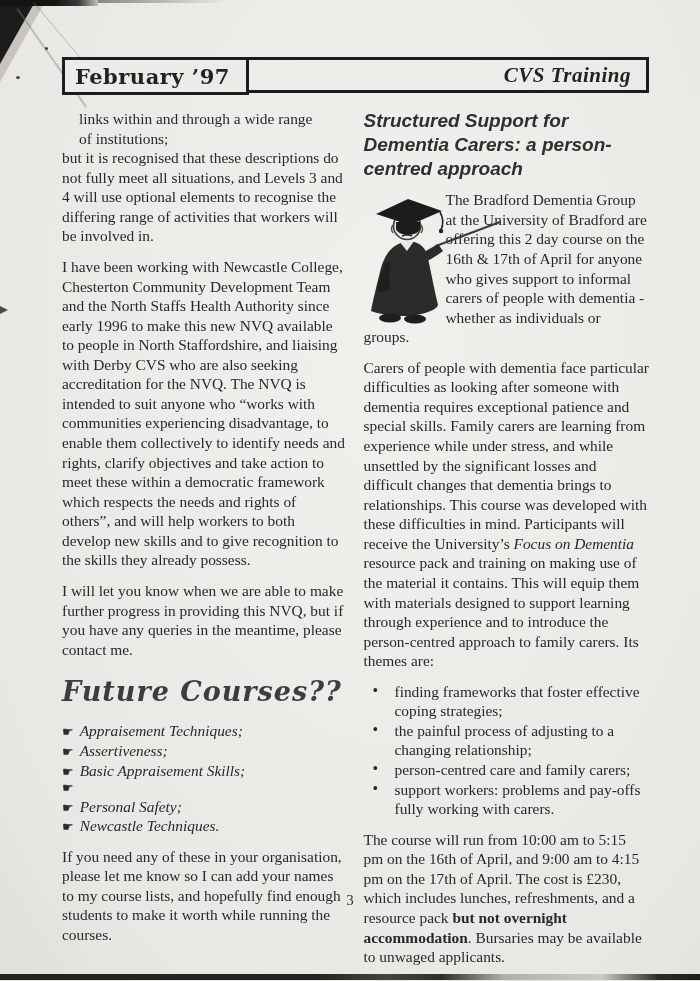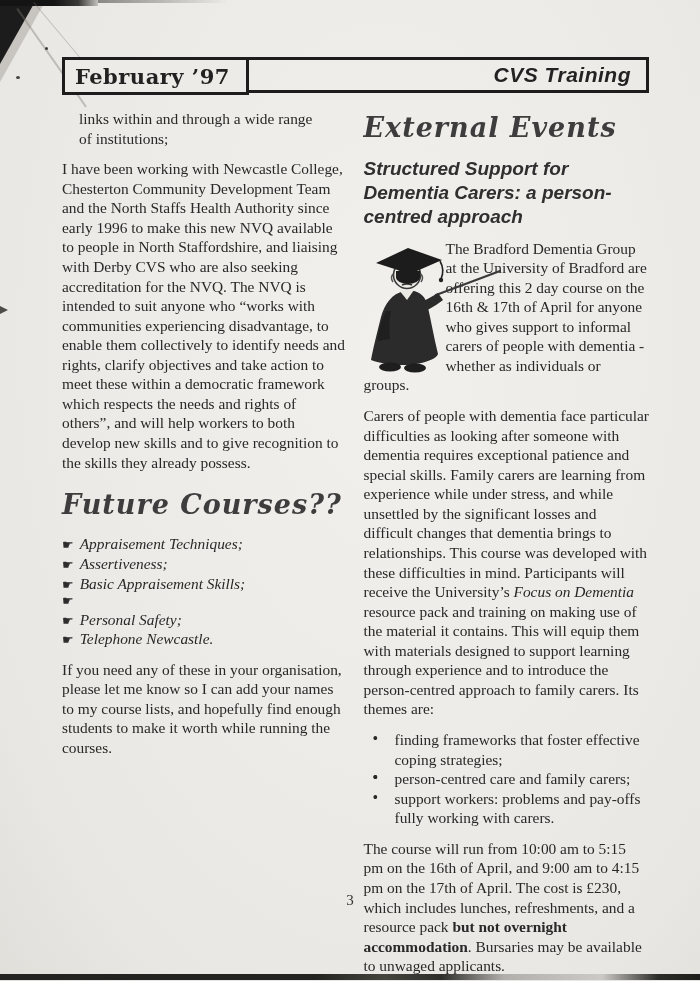--- a/index.html
+++ b/index.html
@@ -39,21 +39,21 @@
   .banner{position:relative;height:30px;border:3px solid #1d1d1d;}
   .issue-box{
     position:absolute;left:-3px;top:-3px;height:32px;
     border:3px solid #1d1d1d;background:#edebe7;
     display:flex;align-items:center;padding:0 16px 0 10px;
     font-family:"DejaVu Serif", serif;font-weight:bold;
     font-size:21px;letter-spacing:.5px;color:#222;
   }
   .masthead{
     position:absolute;right:15px;top:0;line-height:30px;
-    font-family:Liberation Sans, sans-serif;font-weight:bold;font-style:italic;
+    font-family:Liberation Serif, serif;font-weight:bold;font-style:italic;
     font-size:21px;letter-spacing:.5px;color:#222;
   }
   
   .cols{display:flex;gap:16px;margin-top:16px;}
   .col{width:286px;font-size:15.4px;line-height:1.27;}
   .body-p{margin:0 0 11px;}
   .indented-block{display:block;margin-left:17px;width:250px;}
   .big-heading{
     font-family:"DejaVu Serif", serif;font-weight:bold;font-style:italic;
     font-size:27px;letter-spacing:1px;color:#3d3d3d;
@@ -102,24 +102,26 @@
         <span>February ’97</span>
       </div>
       <div class="masthead">CVS Training</div>
     </div>
 
     <div class="cols">
 
       <div class="col">
         <p class="body-p">
           <span class="indented-block">links within and through a wide range of institutions;</span>
+          <span>but it is recognised that these descriptions do not fully meet all situations, and Levels 3 and 4 will use optional elements to recognise the differing range of activities that workers will be involved in.</span>
         </p>
 
         <p class="body-p">I have been working with Newcastle College, Chesterton Community Development Team and the North Staffs Health Authority since early 1996 to make this new NVQ available to people in North Staffordshire, and liaising with Derby CVS who are also seeking accreditation for the NVQ. The NVQ is intended to suit anyone who “works with communities experiencing disadvantage, to enable them collectively to identify needs and rights, clarify objectives and take action to meet these within a democratic framework which respects the needs and rights of others”, and will help workers to both develop new skills and to give recognition to the skills they already possess.</p>
 
+        <p class="body-p">I will let you know when we are able to make further progress in providing this NVQ, but if you have any queries in the meantime, please contact me.</p>
 
         <h2 class="big-heading">Future Courses??</h2>
 
 
         <ul class="courses">
           <li>
             <span class="hand">☛</span>
             <span>Appraisement Techniques;</span>
           </li>
           <li>
@@ -132,29 +134,28 @@
           </li>
           <li>
             <span class="hand">☛</span>
           </li>
           <li>
             <span class="hand">☛</span>
             <span>Personal Safety;</span>
           </li>
           <li>
             <span class="hand">☛</span>
-            <span>Telephone Newcastle.</span>
+            <span>Newcastle Techniques.</span>
           </li>
         </ul>
 
         <p class="body-p">If you need any of these in your organisation, please let me know so I can add your names to my course lists, and hopefully find enough students to make it worth while running the courses.</p>
       </div>
 
       <div class="col">
-        <h2 class="big-heading first">External Events</h2>
 
         <h3 class="subheading">Structured Support for Dementia Carers: a person-centred approach</h3>
 
         <div>
           <div class="prof">
             <svg width="150" height="134" viewBox="0 0 150 134">
 
               <line x1="84" y1="54" x2="148" y2="30" stroke="#3a3a3a" stroke-width="2.2" stroke-linecap="round"></line>
 
               <path d="M52,50 C40,53 33,62 29,76 C25,92 21,108 19,119 C32,124 52,125 64,123 C76,121 85,117 86,113 C82,97 79,79 75,62 C71,51 62,48 52,50 Z" fill="#2b2b2b"></path>
@@ -196,20 +197,21 @@
           <span>Carers of people with dementia face particular difficulties as looking after someone with dementia requires exceptional patience and special skills. Family carers are learning from experience while under stress, and while unsettled by the significant losses and difficult changes that dementia brings to relationships. This course was developed with these difficulties in mind. Participants will receive the University’s </span><span class="ital">Focus on Dementia</span><span> resource pack and training on making use of the material it contains. This will equip them with materials designed to support learning through experience and to introduce the person-centred approach to family carers. Its themes are:</span>
         </p>
 
         <ul class="themes">
           <li>
             <span class="dot">•</span>
             <span>finding frameworks that foster effective coping strategies;</span>
           </li>
           <li>
             <span class="dot">•</span>
+            <span>the painful process of adjusting to a changing relationship;</span>
           </li>
           <li>
             <span class="dot">•</span>
             <span>person-centred care and family carers;</span>
           </li>
           <li>
             <span class="dot">•</span>
             <span>support workers: problems and pay-offs fully working with carers.</span>
           </li>
         </ul>

